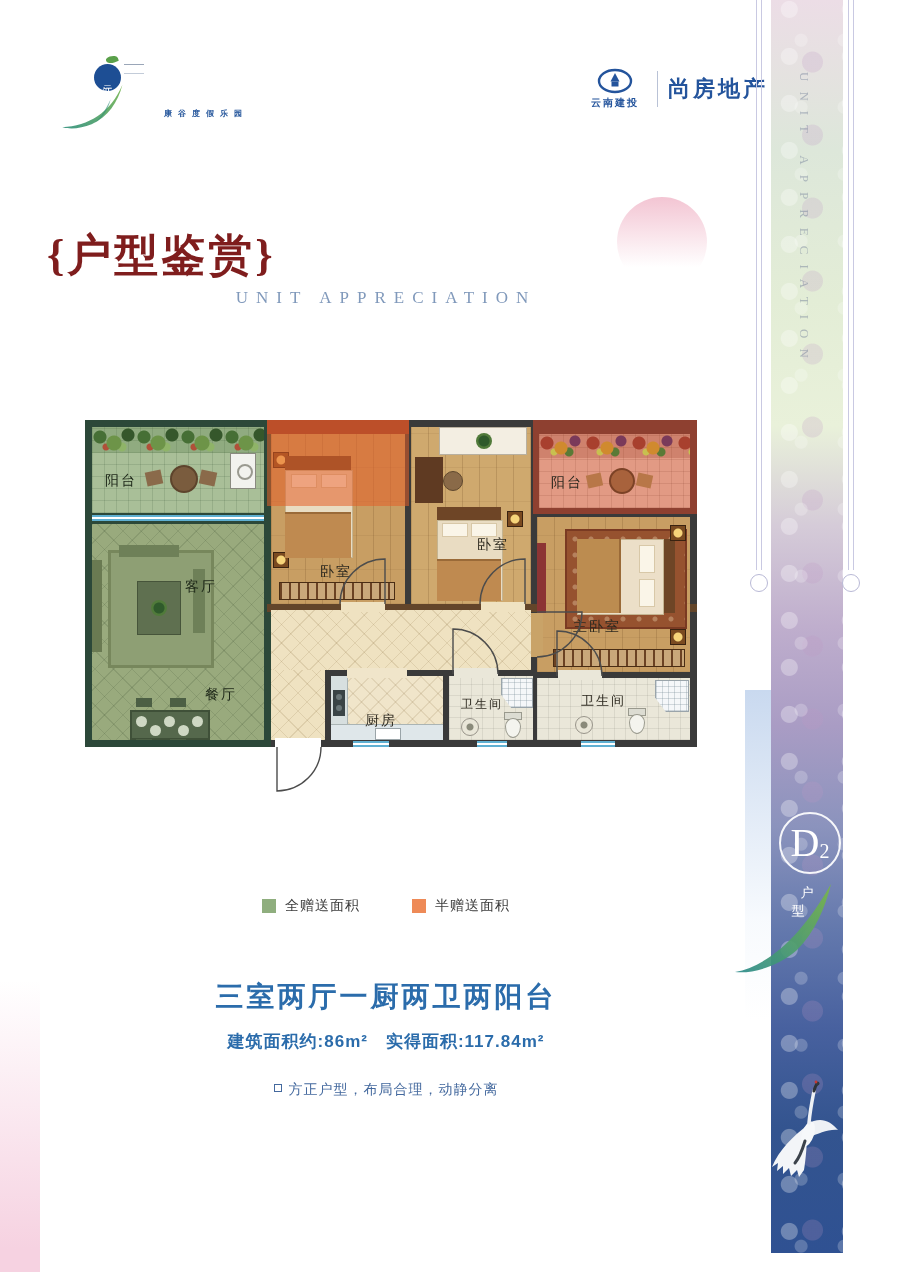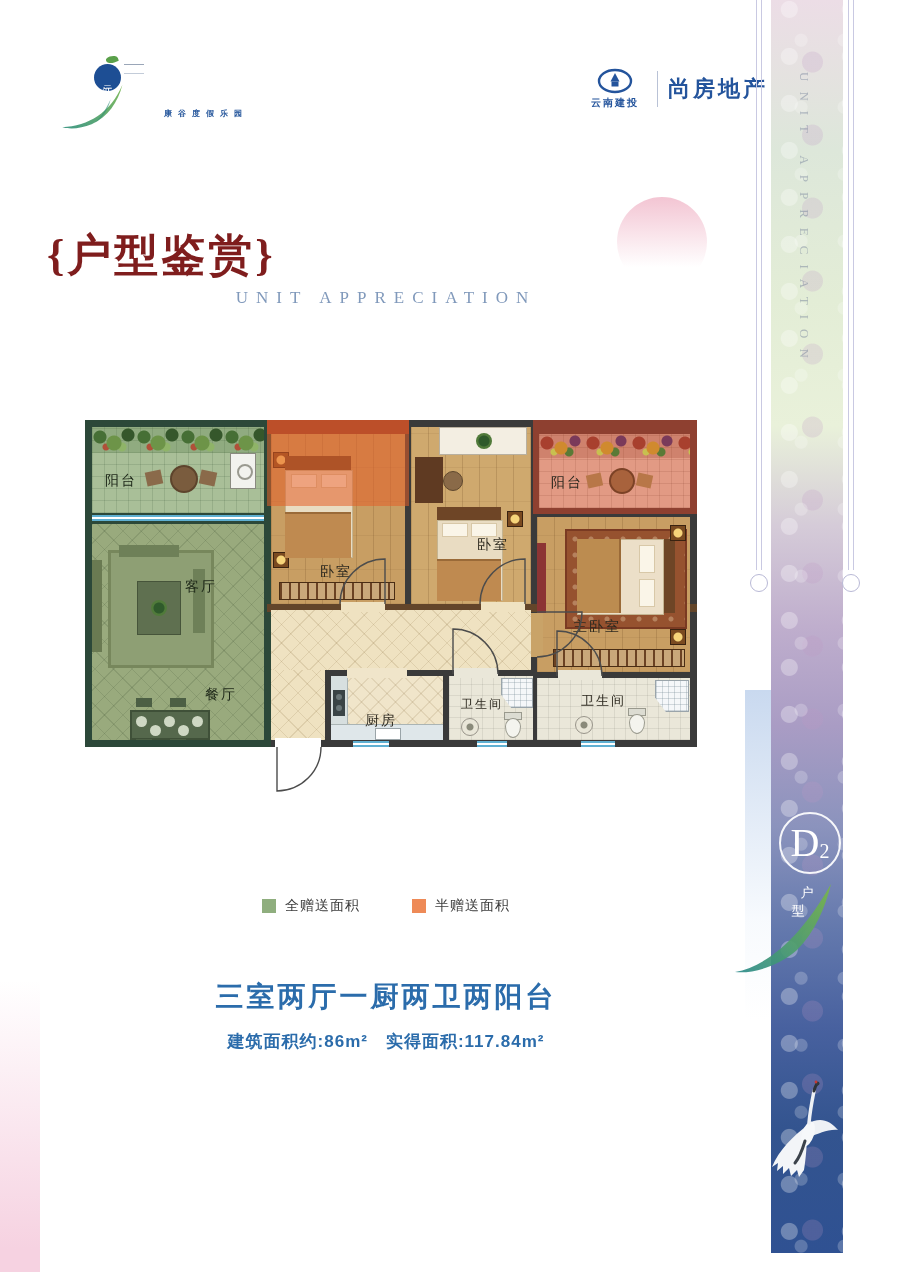--- a/index.html
+++ b/index.html
@@ -340,20 +340,21 @@
     <span>半赠送面积</span>
   </div>
 </div>
 
 <div class="abs sum-title">三室两厅一厨两卫两阳台</div>
 <div class="abs sum-area">
   <span>建筑面积约:86m²</span>
   <span>实得面积:117.84m²</span>
 </div>
 <div class="abs features">
+  <span class="feature-line"><span class="bullet"></span><span>方正户型，布局合理，动静分离</span></span>
 </div>
 
 <div class="abs side-strip"></div>
 <div class="abs side-line l"></div>
 <div class="abs side-line r"></div>
 <div class="abs side-dot l"></div>
 <div class="abs side-dot r"></div>
 <div class="abs strip-vtext">UNIT APPRECIATION</div>
 <div class="abs blue-block"></div>
 

